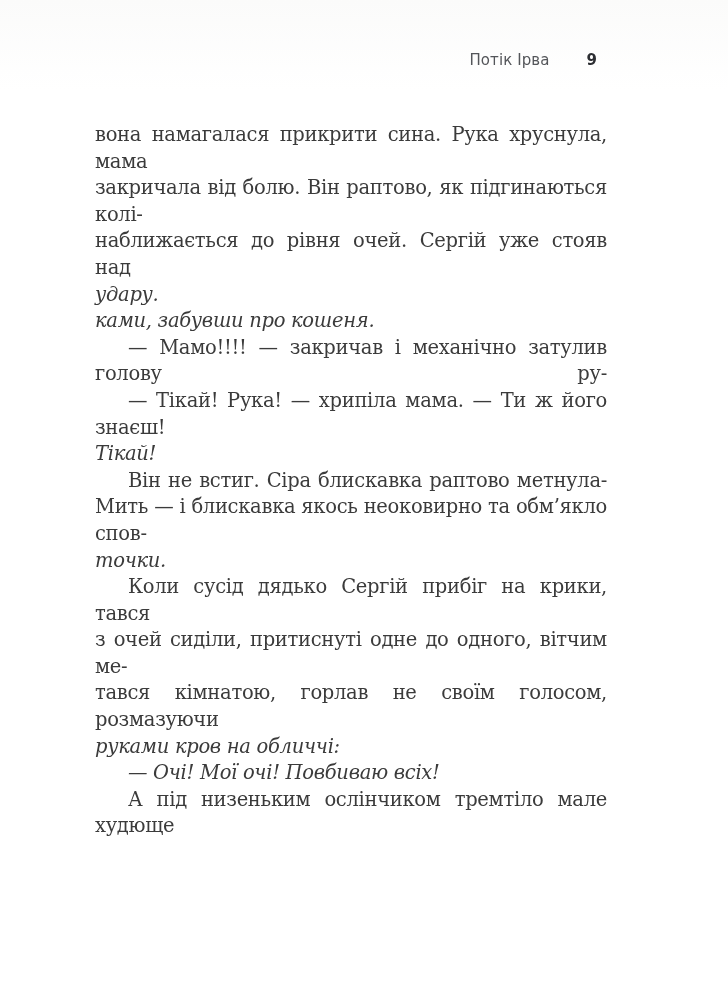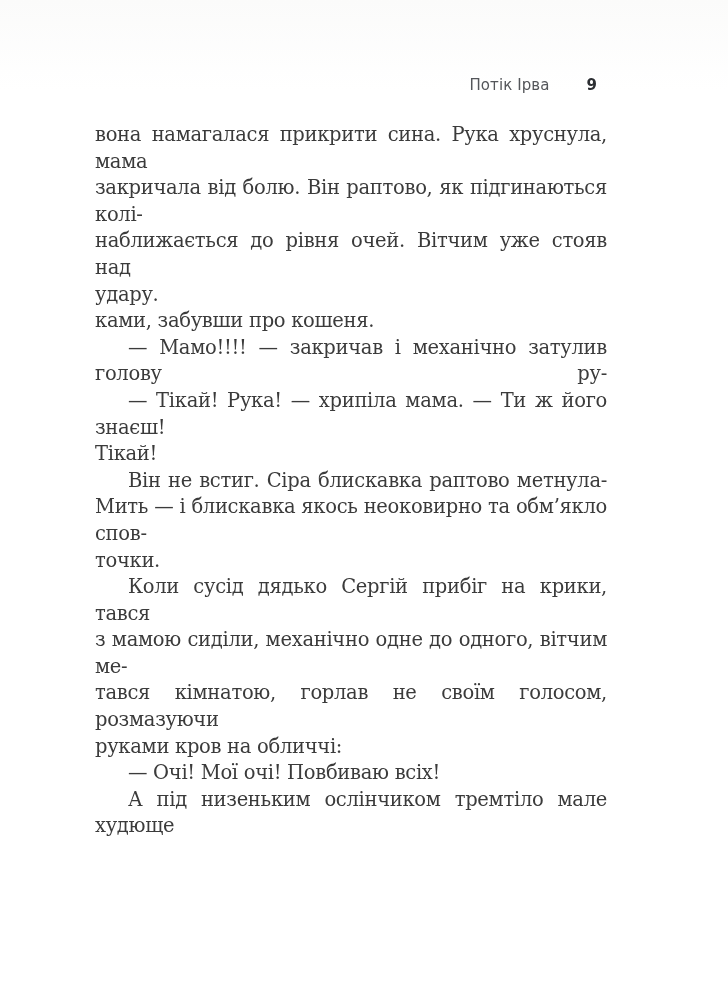--- a/index.html
+++ b/index.html
@@ -10,21 +10,21 @@
   .page {
     position: relative;
     width: 728px;
     height: 1000px;
     background: linear-gradient(180deg, #fbfbfa 0%, #ffffff 90px, #ffffff 100%);
     overflow: hidden;
     font-family: "DejaVu Serif", "Liberation Serif", serif;
   }
   .running-header {
     position: absolute;
-    top: 76px;
+    top: 51px;
     left: 0;
     right: 131px;
     display: flex;
     justify-content: flex-end;
     align-items: center;
     gap: 37px;
     font-family: "DejaVu Sans", "Liberation Sans", sans-serif;
   }
   .running-title {
     font-size: 15px;
@@ -46,46 +46,47 @@
     letter-spacing: -0.3px;
     color: #3b3b3b;
   }
   .text-line {
     text-align: justify;
     text-align-last: justify;
     white-space: normal;
   }
   .text-line.para-end {
     text-align-last: left;
+    font-style: italic;
   }
   .text-line.para-start-indent {
     text-indent: 33px;
   }
 </style>
 </head>
 <body>
 
 <div class="page">
   <div class="running-header">
     <span class="running-title">Потік Ірва</span>
     <span class="running-pagenum">9</span>
   </div>
 
   <div class="text-block">
       <div class="text-line">вона намагалася прикрити сина. Рука хруснула, мама</div>
       <div class="text-line">закричала від болю. Він раптово, як підгинаються колі-</div>
-      <div class="text-line">наближається до рівня очей. Вітчим уже стояв над</div>
+      <div class="text-line">наближається до рівня очей. Сергій уже стояв над</div>
       <div class="text-line para-end">удару.</div>
       <div class="text-line para-end">ками, забувши про кошеня.</div>
       <div class="text-line para-start-indent">— Мамо!!!! — закричав і механічно затулив голову ру-</div>
       <div class="text-line para-start-indent">— Тікай! Рука! — хрипіла мама. — Ти ж його знаєш!</div>
       <div class="text-line para-end">Тікай!</div>
       <div class="text-line para-start-indent">Він не встиг. Сіра блискавка раптово метнула-</div>
       <div class="text-line">Мить — і блискавка якось неоковирно та обм’якло спов-</div>
       <div class="text-line para-end">точки.</div>
       <div class="text-line para-start-indent">Коли сусід дядько Сергій прибіг на крики, тався</div>
-      <div class="text-line">з мамою сиділи, механічно одне до одного, вітчим ме-</div>
+      <div class="text-line">з очей сиділи, притиснуті одне до одного, вітчим ме-</div>
       <div class="text-line">тався кімнатою, горлав не своїм голосом, розмазуючи</div>
       <div class="text-line para-end">руками кров на обличчі:</div>
       <div class="text-line para-start-indent para-end">— Очі! Мої очі! Повбиваю всіх!</div>
       <div class="text-line para-start-indent">А під низеньким ослінчиком тремтіло мале худюще</div>
     </div>
 </div>
 
 </body></html>

